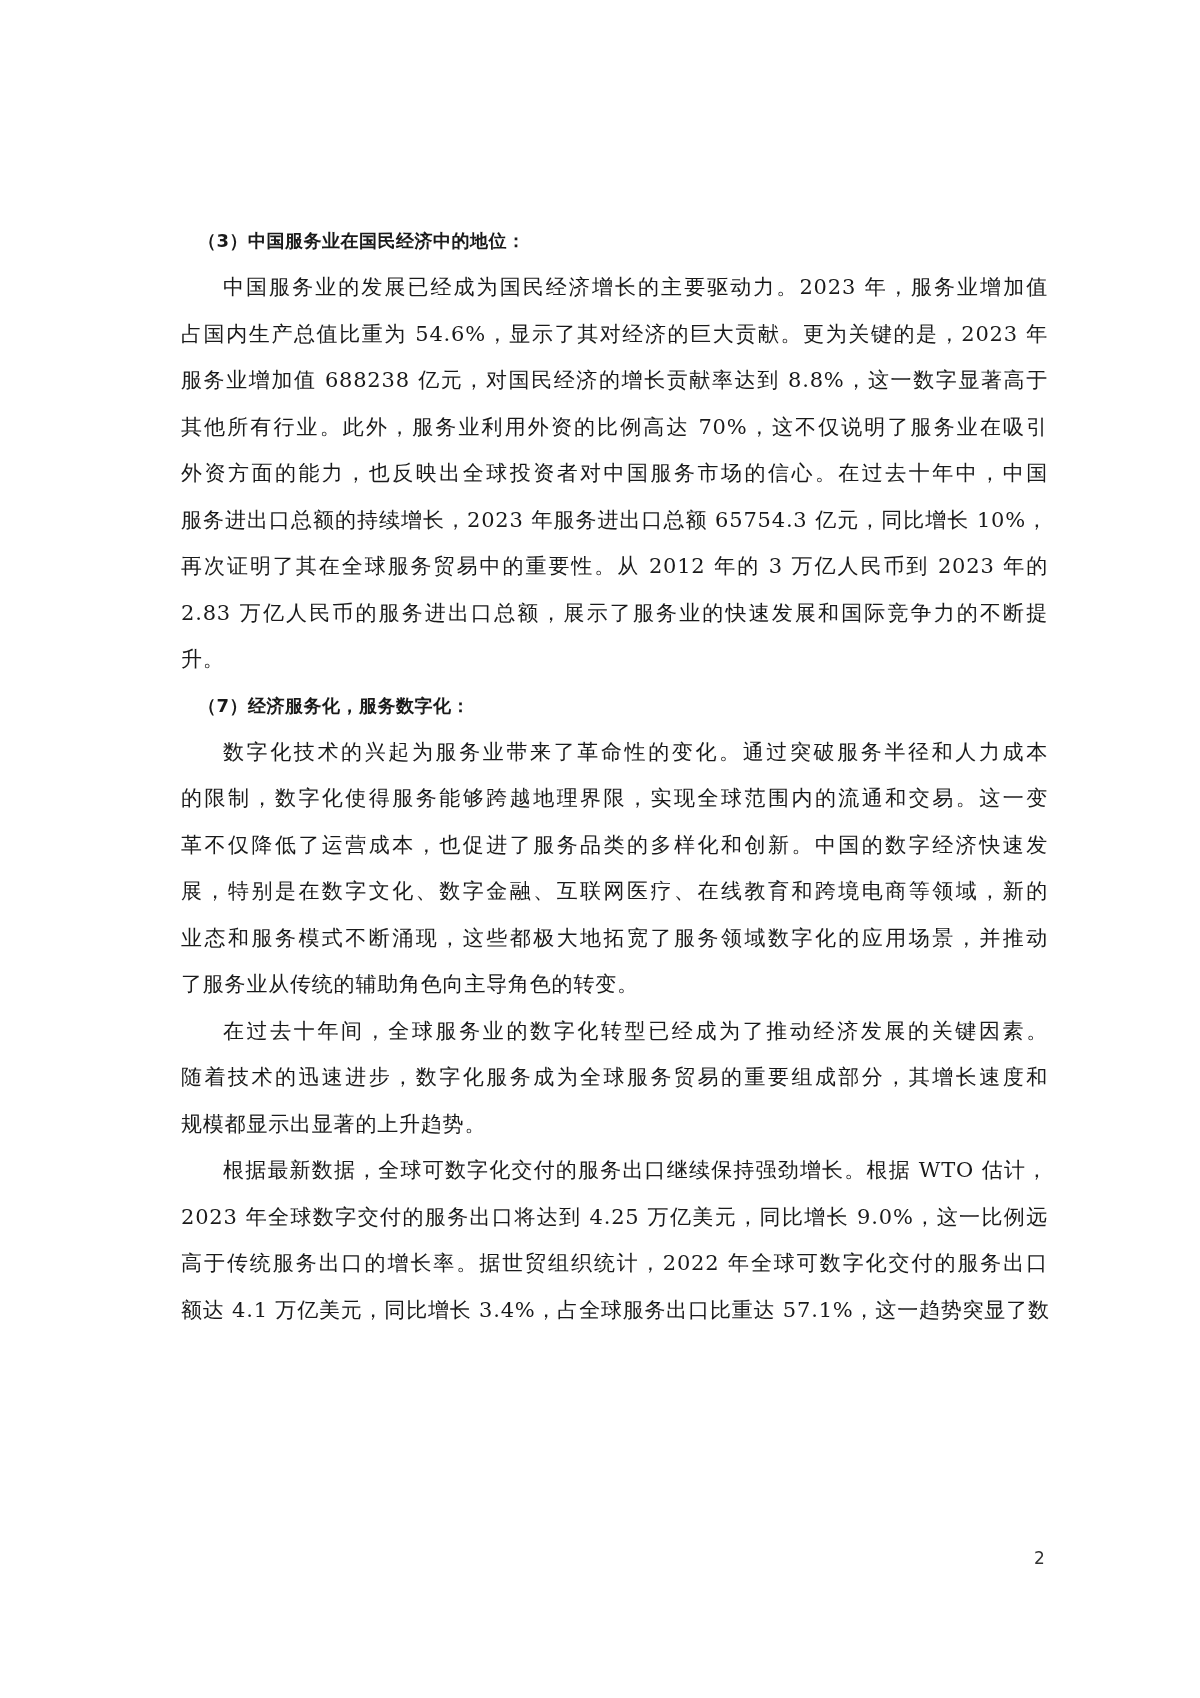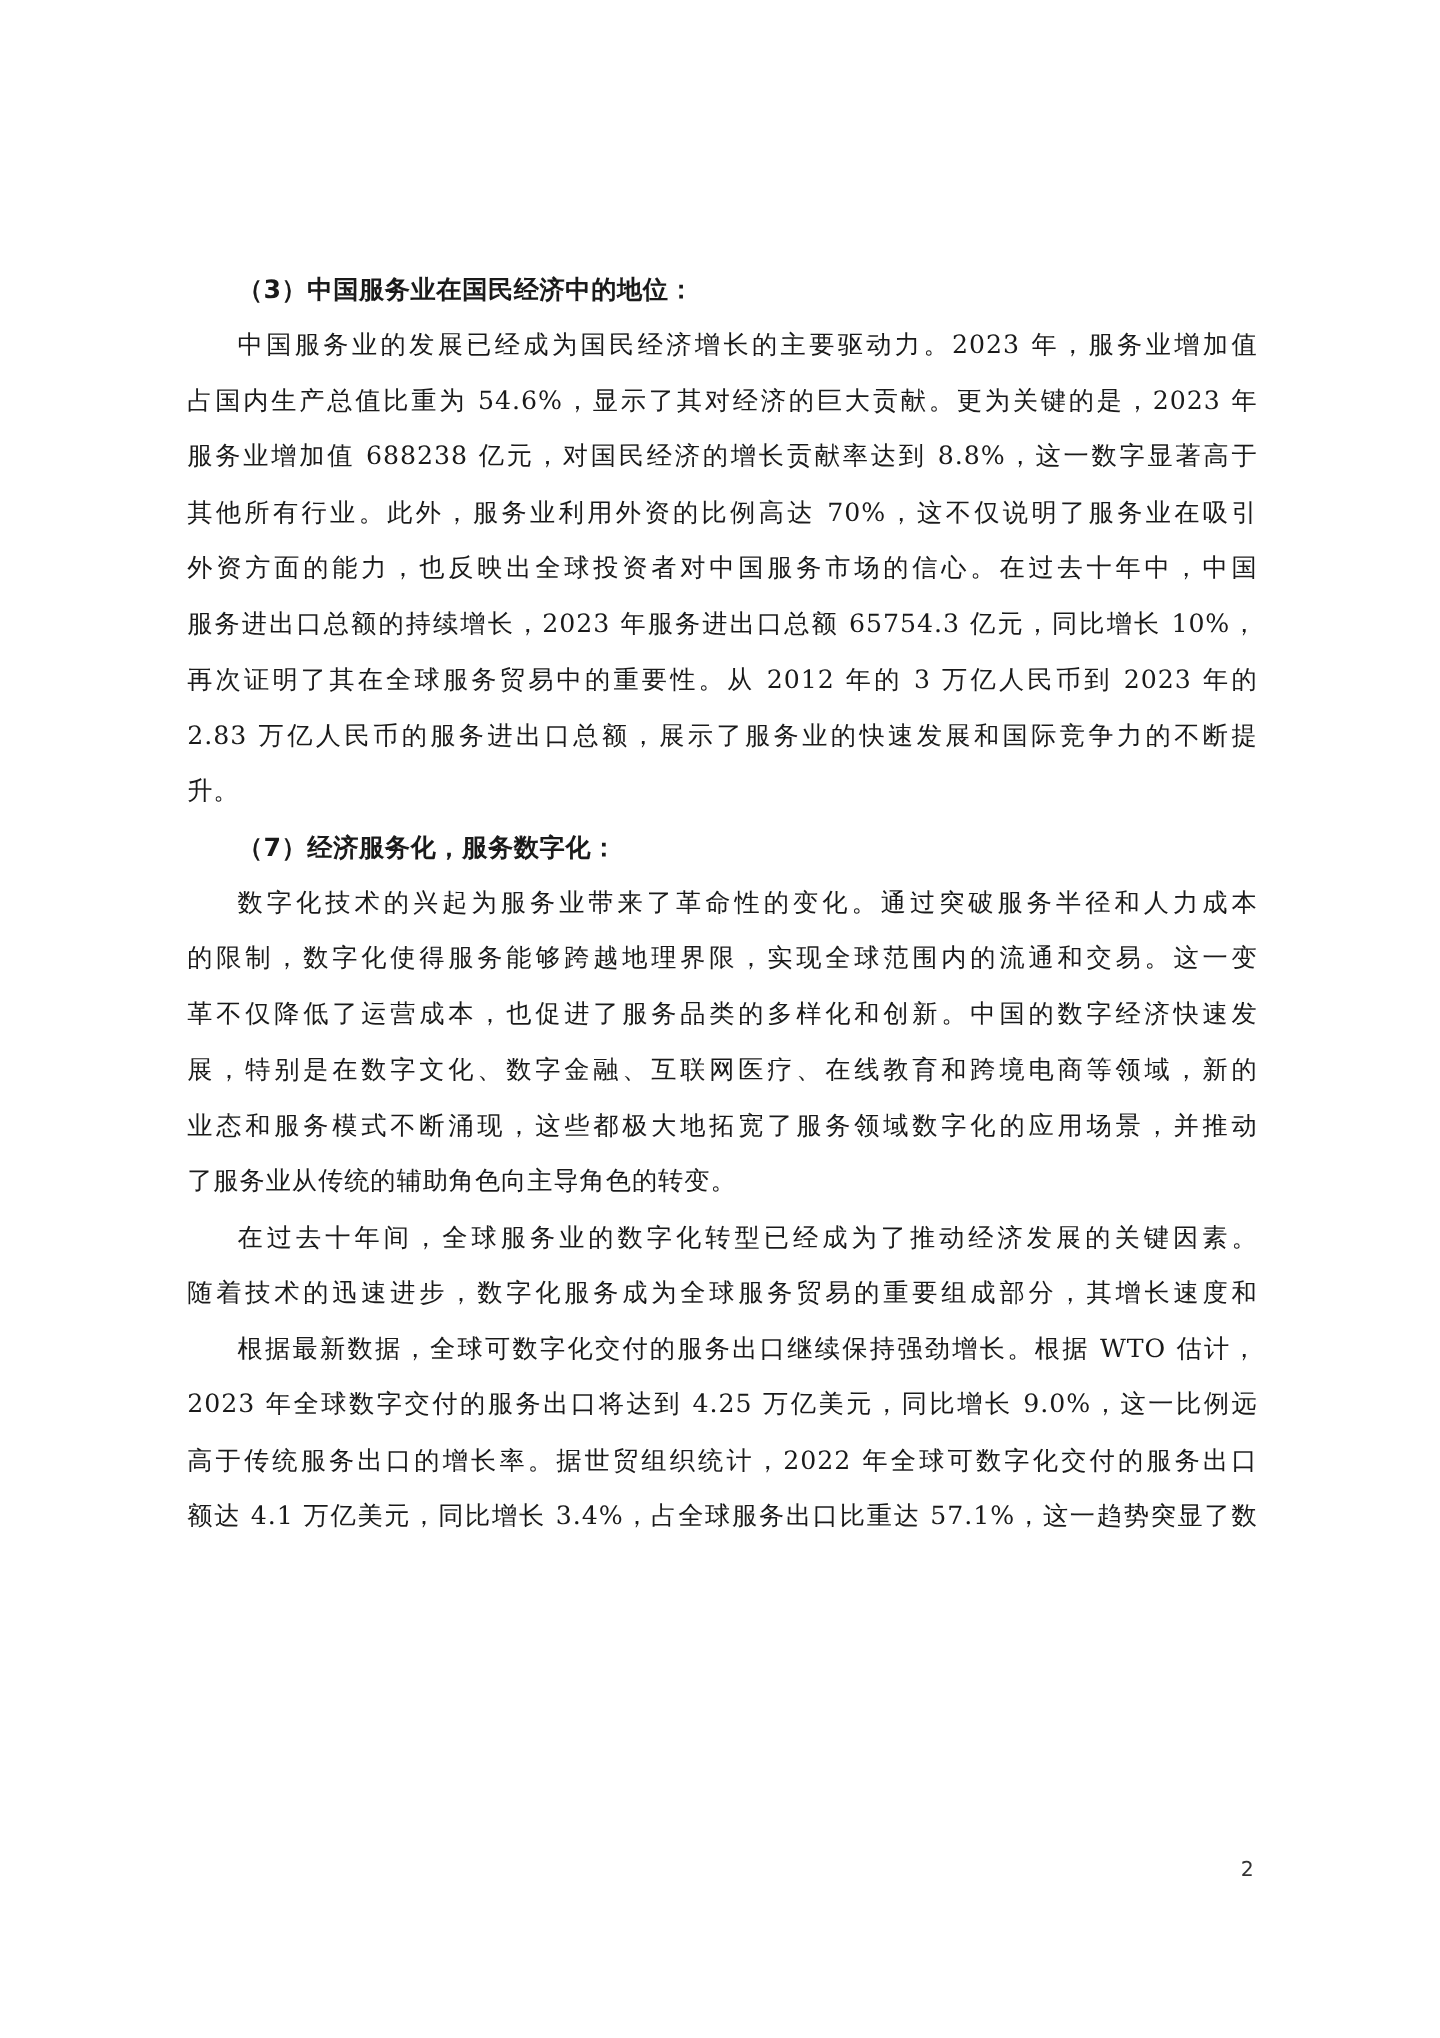--- a/index.html
+++ b/index.html
@@ -17,21 +17,21 @@
     }
     .page {
       position: absolute;
       left: 156px;
       top: 218px;
       width: 892px;
     }
     .heading {
       font-family: "DejaVu Sans", "Liberation Sans", sans-serif;
       font-weight: bold;
-      font-size: 21px;
+      font-size: 18px;
       line-height: 46px;
       height: 46px;
       padding-left: 42px;
       margin: 0;
       letter-spacing: 0.5px;
       white-space: nowrap;
     }
     .para {
       font-size: 21px;
       line-height: 46.5px;
@@ -41,20 +41,21 @@
       text-align-last: left;
       letter-spacing: 0.8px;
     }
     .line {
       display: block;
       white-space: nowrap;
       text-align: justify;
       text-align-last: justify;
       height: 46.5px;
       overflow: visible;
+      margin-left: 25px;
     }
     .line.indent { padding-left: 42px; }
     .line.last { text-align-last: left; }
     .page-number {
       position: absolute;
       left: 1034px;
       top: 1548px;
       font-family: "DejaVu Sans", "Liberation Sans", sans-serif;
       font-size: 17px;
       color: #333333;
@@ -84,20 +85,21 @@
     <span class="line">的限制，数字化使得服务能够跨越地理界限，实现全球范围内的流通和交易。这一变</span>
     <span class="line">革不仅降低了运营成本，也促进了服务品类的多样化和创新。中国的数字经济快速发</span>
     <span class="line">展，特别是在数字文化、数字金融、互联网医疗、在线教育和跨境电商等领域，新的</span>
     <span class="line">业态和服务模式不断涌现，这些都极大地拓宽了服务领域数字化的应用场景，并推动</span>
     <span class="line last">了服务业从传统的辅助角色向主导角色的转变。</span>
   </div>
 
   <div class="para" style="text-indent:0">
     <span class="line indent">在过去十年间，全球服务业的数字化转型已经成为了推动经济发展的关键因素。</span>
     <span class="line">随着技术的迅速进步，数字化服务成为全球服务贸易的重要组成部分，其增长速度和</span>
+    <span class="line last">规模都显示出显著的上升趋势。</span>
   </div>
   <div class="para" style="text-indent:0">
     <span class="line indent">根据最新数据，全球可数字化交付的服务出口继续保持强劲增长。根据 WTO 估计，</span>
     <span class="line">2023 年全球数字交付的服务出口将达到 4.25 万亿美元，同比增长 9.0%，这一比例远</span>
     <span class="line">高于传统服务出口的增长率。据世贸组织统计，2022 年全球可数字化交付的服务出口</span>
     <span class="line">额达 4.1 万亿美元，同比增长 3.4%，占全球服务出口比重达 57.1%，这一趋势突显了数</span>
   </div>
 </div>
 
 <div class="page-number">2</div>

